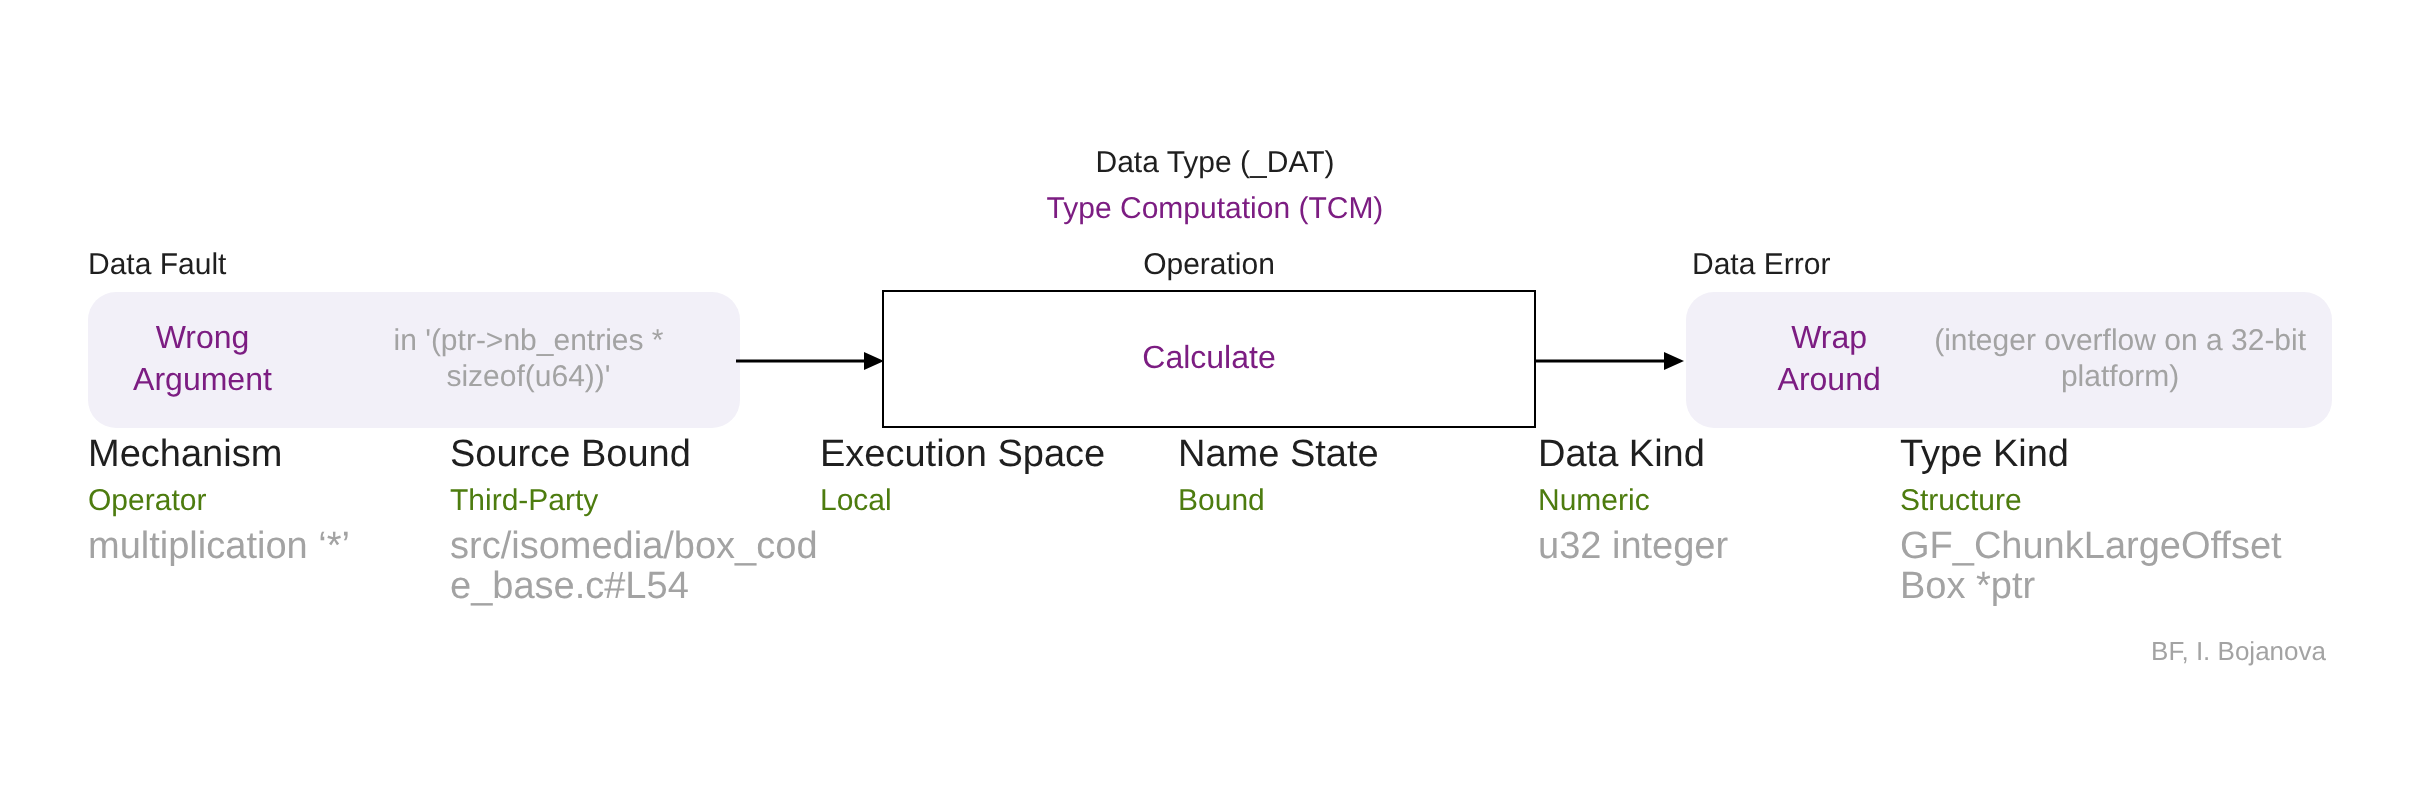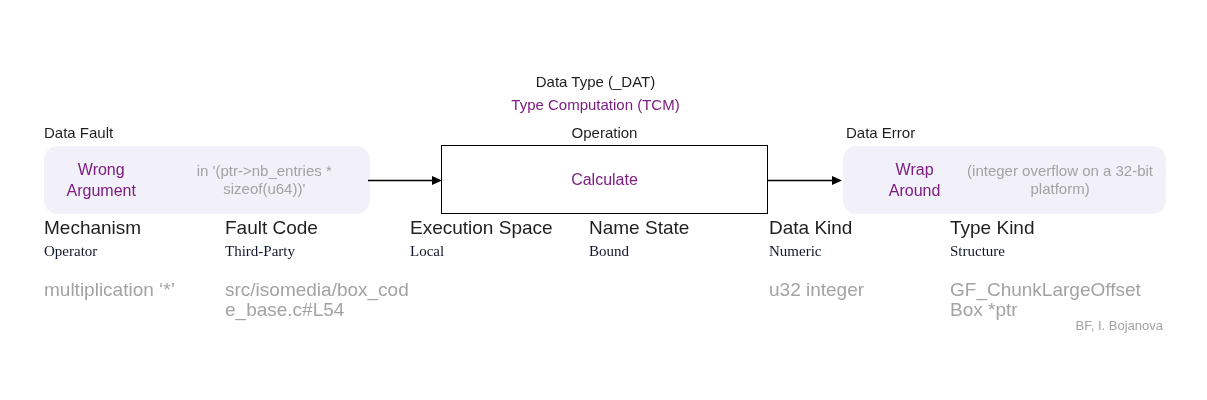--- a/index.html
+++ b/index.html
@@ -10,21 +10,21 @@
   }
   .canvas {
     position: relative;
     width: 1207px;
     height: 400px;
     background: #ffffff;
     overflow: hidden;
   }
   .title-block {
     position: absolute;
-    left: 432px; top: 70px; width: 327px;
+    left: 444px; top: 70px; width: 327px;
     text-align: center;
     font-size: 15px;
     line-height: 23px;
   }
   .title-line1 { color: #1f1f1f; }
   .title-line2 { color: #7c1d82; }
 
   .section-label {
     position: absolute;
     top: 124px;
@@ -80,23 +80,22 @@
   }
   .attr-label {
     font-size: 19px;
     line-height: 18px;
     color: #1f1f1f;
     margin-bottom: 5px;
   }
   .attr-value {
     font-size: 15px;
     line-height: 18px;
-    color: #0f172a;
-    margin-bottom: 20px;
-    font-family: Liberation Serif, serif;
+    color: #4d7c0f;
+    margin-bottom: 4px;
   }
   .attr-detail {
     font-size: 19px;
     line-height: 20px;
     color: #a3a3a3;
     white-space: pre-line;
   }
   .footer-credit {
     position: absolute;
     right: 44px; top: 318px;
@@ -142,21 +141,21 @@
     <div class="box-name">Wrap Around</div>
     <div class="box-detail">(integer overflow on a 32-bit platform)</div>
   </div>
 
   <div class="attr-col" style="left:44px">
     <div class="attr-label">Mechanism</div>
     <div class="attr-value">Operator</div>
     <div class="attr-detail">multiplication ‘*’</div>
   </div>
   <div class="attr-col" style="left:225px">
-    <div class="attr-label">Fault Code</div>
+    <div class="attr-label">Source Bound</div>
     <div class="attr-value">Third-Party</div>
     <div class="attr-detail">src/isomedia/box_cod
 e_base.c#L54</div>
   </div>
   <div class="attr-col" style="left:410px">
     <div class="attr-label">Execution Space</div>
     <div class="attr-value">Local</div>
     <div class="attr-detail"></div>
   </div>
   <div class="attr-col" style="left:589px">

